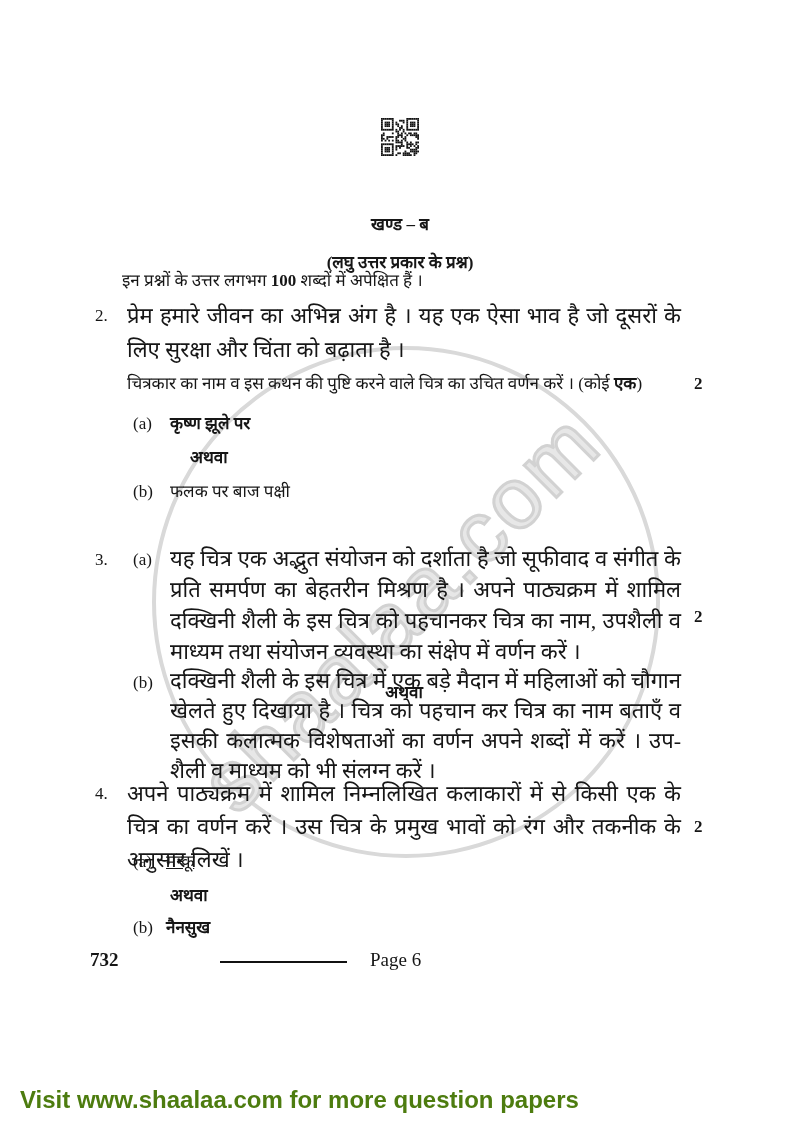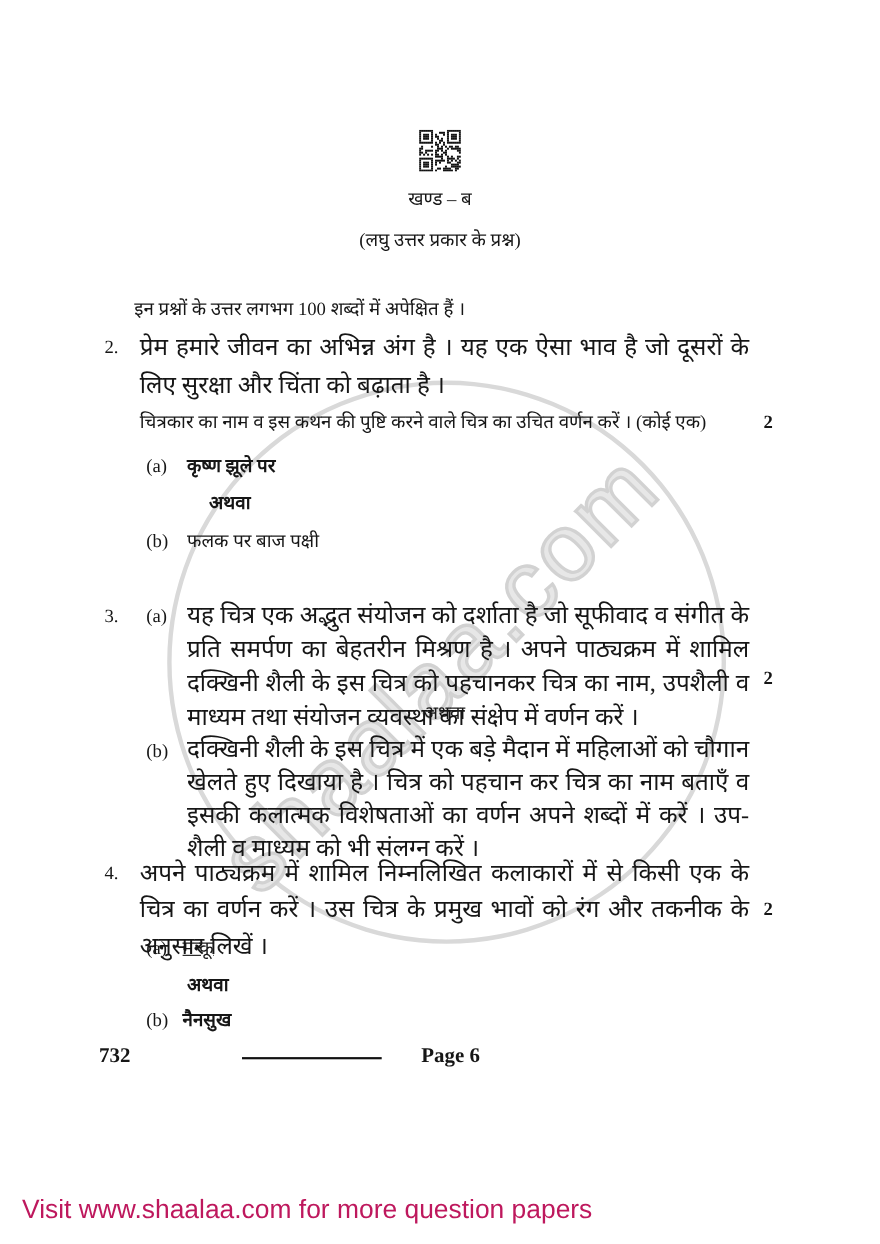--- a/index.html
+++ b/index.html
@@ -8,21 +8,21 @@
     position:relative;
     width:800px; height:1131px;
     background:#ffffff;
     overflow:hidden;
     font-family:"Liberation Serif","DejaVu Serif",serif;
     color:#161616;
   }
   .abs { position:absolute; }
   .body-text { font-size:17px; line-height:34px; }
   .centered { left:0; width:800px; text-align:center; }
-  .bold { font-weight:normal; }
+  .bold { font-weight:bold;margin-top:44px; }
   .qnum { font-size:17px; line-height:34px; font-weight:normal; }
   .para { font-size:22px; line-height:34px; text-align:justify; }
   .single { font-size:17px; line-height:34px; white-space:nowrap;text-align:right; }
   .marks { font-size:17px; line-height:34px; font-weight:bold; }
   .or-label { font-weight:bold; }
   
   .wm-circle {
     position:absolute;
     left:152px; top:346px; width:508px; height:512px;
     border:4px solid #d9d9d9;
@@ -37,25 +37,25 @@
     letter-spacing:3px;
     color:#e7e7e7;
     -webkit-text-stroke:3px #d2d2d2;
     white-space:nowrap;
   }
   .content { position:relative; z-index:2; }
   .wm-layer { position:absolute; inset:0; z-index:1; }
   
   .footer-code { font-size:19px; font-weight:bold; line-height:24px; }
   .footer-line { background:#111; height:2px; }
-  .footer-page { font-size:19px; font-weight:bold; line-height:24px;margin-left:13px; }
+  .footer-page { font-size:19px; font-weight:normal; line-height:24px; }
   
   .branding {
     font-family:"Liberation Sans","DejaVu Sans",sans-serif;
-    font-size:24px; line-height:28px; color:#be185d;
+    font-size:24px; line-height:28px; color:#4d7c0f;font-weight:bold;
   }
   .qr-box { width:38px; height:38px; }
 </style>
 </head>
 <body>
 
 <div class="page">
 
   <div class="wm-layer">
     <div class="wm-circle"></div>

